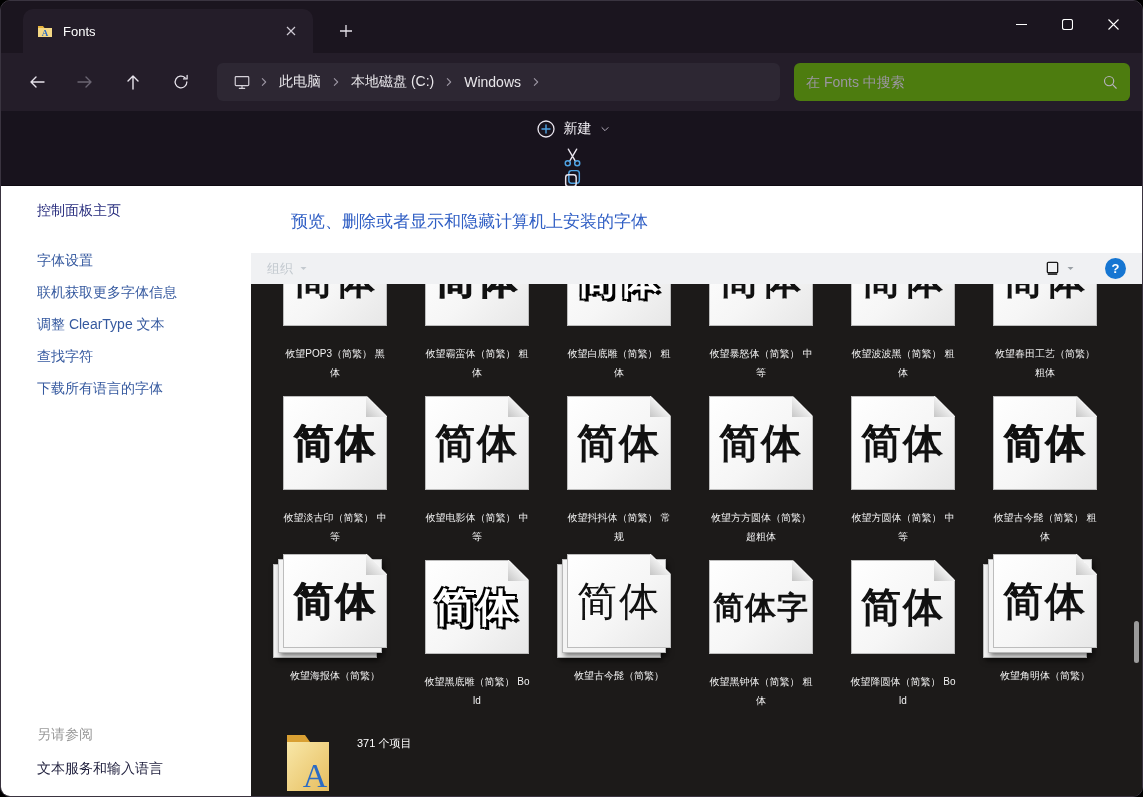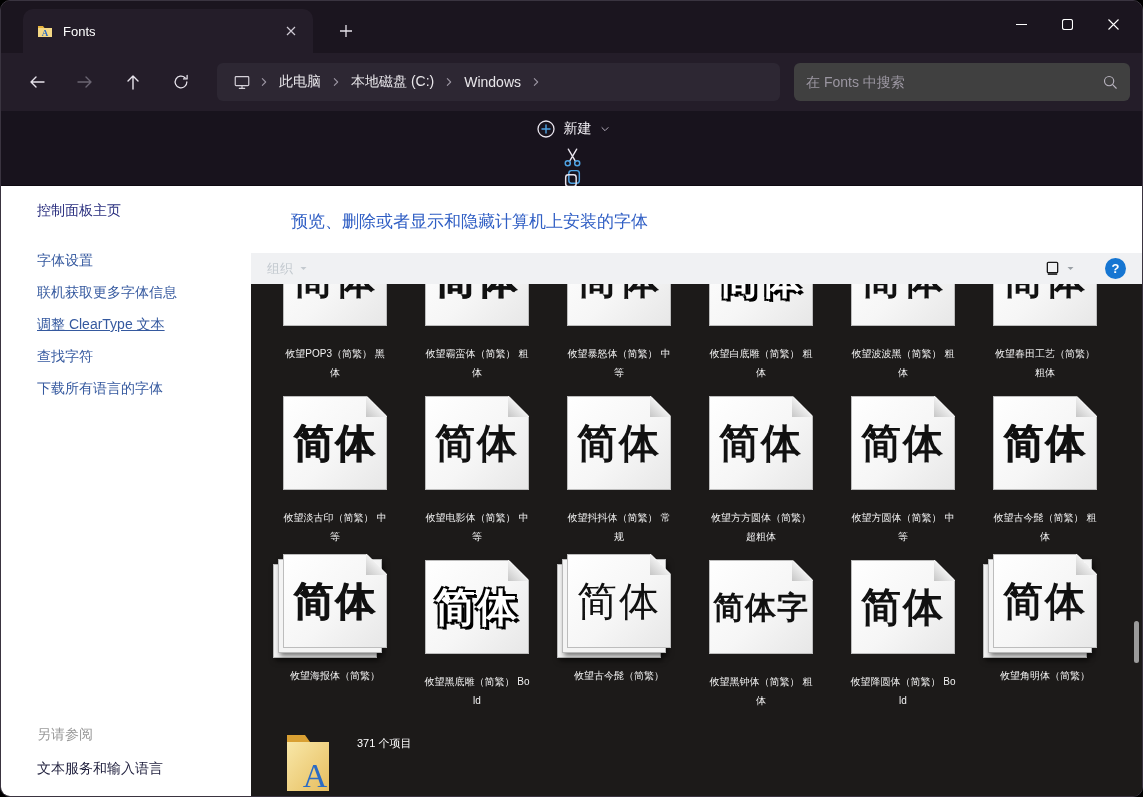--- a/index.html
+++ b/index.html
@@ -15,21 +15,21 @@
   .win-controls { position:absolute; top:6px; right:6px; display:flex; }
   .win-btn { width:46px; height:34px; border:none; background:transparent; color:#fff; display:flex; align-items:center; justify-content:center; }
 
   
   .navbar { height:58px; background:#241D29; display:flex; align-items:center; padding:0 12px 0 14px; gap:4px; }
   .nav-btn { width:44px; height:38px; border:none; background:transparent; color:#e8e4ec; display:flex; align-items:center; justify-content:center; border-radius:6px; }
   .nav-btn.disabled { color:#6b6572; }
   .address-pill { flex:1; height:38px; margin-left:10px; background:#2D2733; border-radius:6px; display:flex; align-items:center; padding:0 10px; gap:2px; color:#E8E6EA; font-size:14px; min-width:0; }
   .crumb-btn { border:none; background:transparent; color:#E8E6EA; font-size:14px; padding:4px 10px; border-radius:4px; white-space:nowrap; }
   .crumb-chev { color:#9b95a2; display:flex; align-items:center; }
-  .search-pill { width:336px; height:38px; margin-left:10px; background:#404040; border-radius:6px; display:flex; align-items:center; padding:0 12px; }
+  .search-pill { width:336px; height:38px; margin-left:10px; background:#4d7c0f; border-radius:6px; display:flex; align-items:center; padding:0 12px; }
   .search-pill input { flex:1; border:none; background:transparent; outline:none; color:#d9d5de; font-size:14px; font-family:inherit; }
   .search-pill input::placeholder { color:#9b96a1; }
   .search-icon { color:#b6b1bc; display:flex; }
 
   
   .commandbar { height:75px; background:#18131D; display:flex; align-items:center; padding:0 24px 0 26px; color:#f2eff5; font-size:14px; border-bottom:1px solid #0e0a12;flex-direction:column; }
   .cmd-btn { display:flex; align-items:center; gap:8px; border:none; background:transparent; color:#f2eff5; font-size:14px; padding:8px 10px; border-radius:6px; }
   .cmd-icon-btn { width:46px; height:40px; display:flex; align-items:center; justify-content:center; border:none; background:transparent; border-radius:6px; }
   .cmd-divider { width:1px; height:30px; background:#3b3542; margin:0 14px; }
   .dim { opacity:.5; }
@@ -310,21 +310,21 @@
   </div>
 
   <div class="bodyrow">
     <aside class="sidebar">
       <a class="side-home">控制面板主页</a>
       <div>
   <div><a class="side-link" style="display:inline-block;">字体设置</a></div>
 
   <div><a class="side-link" style="display:inline-block;text-align:right;">联机获取更多字体信息</a></div>
 
-  <div><a class="side-link" style="display:inline-block;text-decoration:underline;">调整 ClearType 文本</a></div>
+  <div><a class="side-link" style="display:inline-block;">调整 ClearType 文本</a></div>
 
   <div><a class="side-link" style="display:inline-block;">查找字符</a></div>
 
   <div><a class="side-link" style="display:inline-block;">下载所有语言的字体</a></div>
 </div>
       <div class="side-bottom">
         <div class="side-heading">另请参阅</div>
         <a class="side-see-link">文本服务和输入语言</a>
       </div>
     </aside>
@@ -378,35 +378,35 @@
       </div>
     </div>
     <div class="font-label">攸望霸蛮体（简繁） 粗体</div>
   </div>
 
   <div class="font-item clipped">
     <div class="icon-box">
 
       <div class="page">
 
+        <span class="glyph g-outline">简体</span>
+      </div>
+    </div>
+    <div class="font-label">攸望白底雕（简繁） 粗体</div>
+  </div>
+
+  <div class="font-item clipped">
+    <div class="icon-box">
+
+      <div class="page">
+
         <span class="glyph g-bold">简体</span>
       </div>
     </div>
     <div class="font-label">攸望暴怒体（简繁） 中等</div>
-  </div>
-
-  <div class="font-item clipped">
-    <div class="icon-box">
-
-      <div class="page">
-
-        <span class="glyph g-outline">简体</span>
-      </div>
-    </div>
-    <div class="font-label">攸望白底雕（简繁） 粗体</div>
   </div>
 
   <div class="font-item clipped">
     <div class="icon-box">
 
       <div class="page">
 
         <span class="glyph g-bold">简体</span>
       </div>
     </div>

